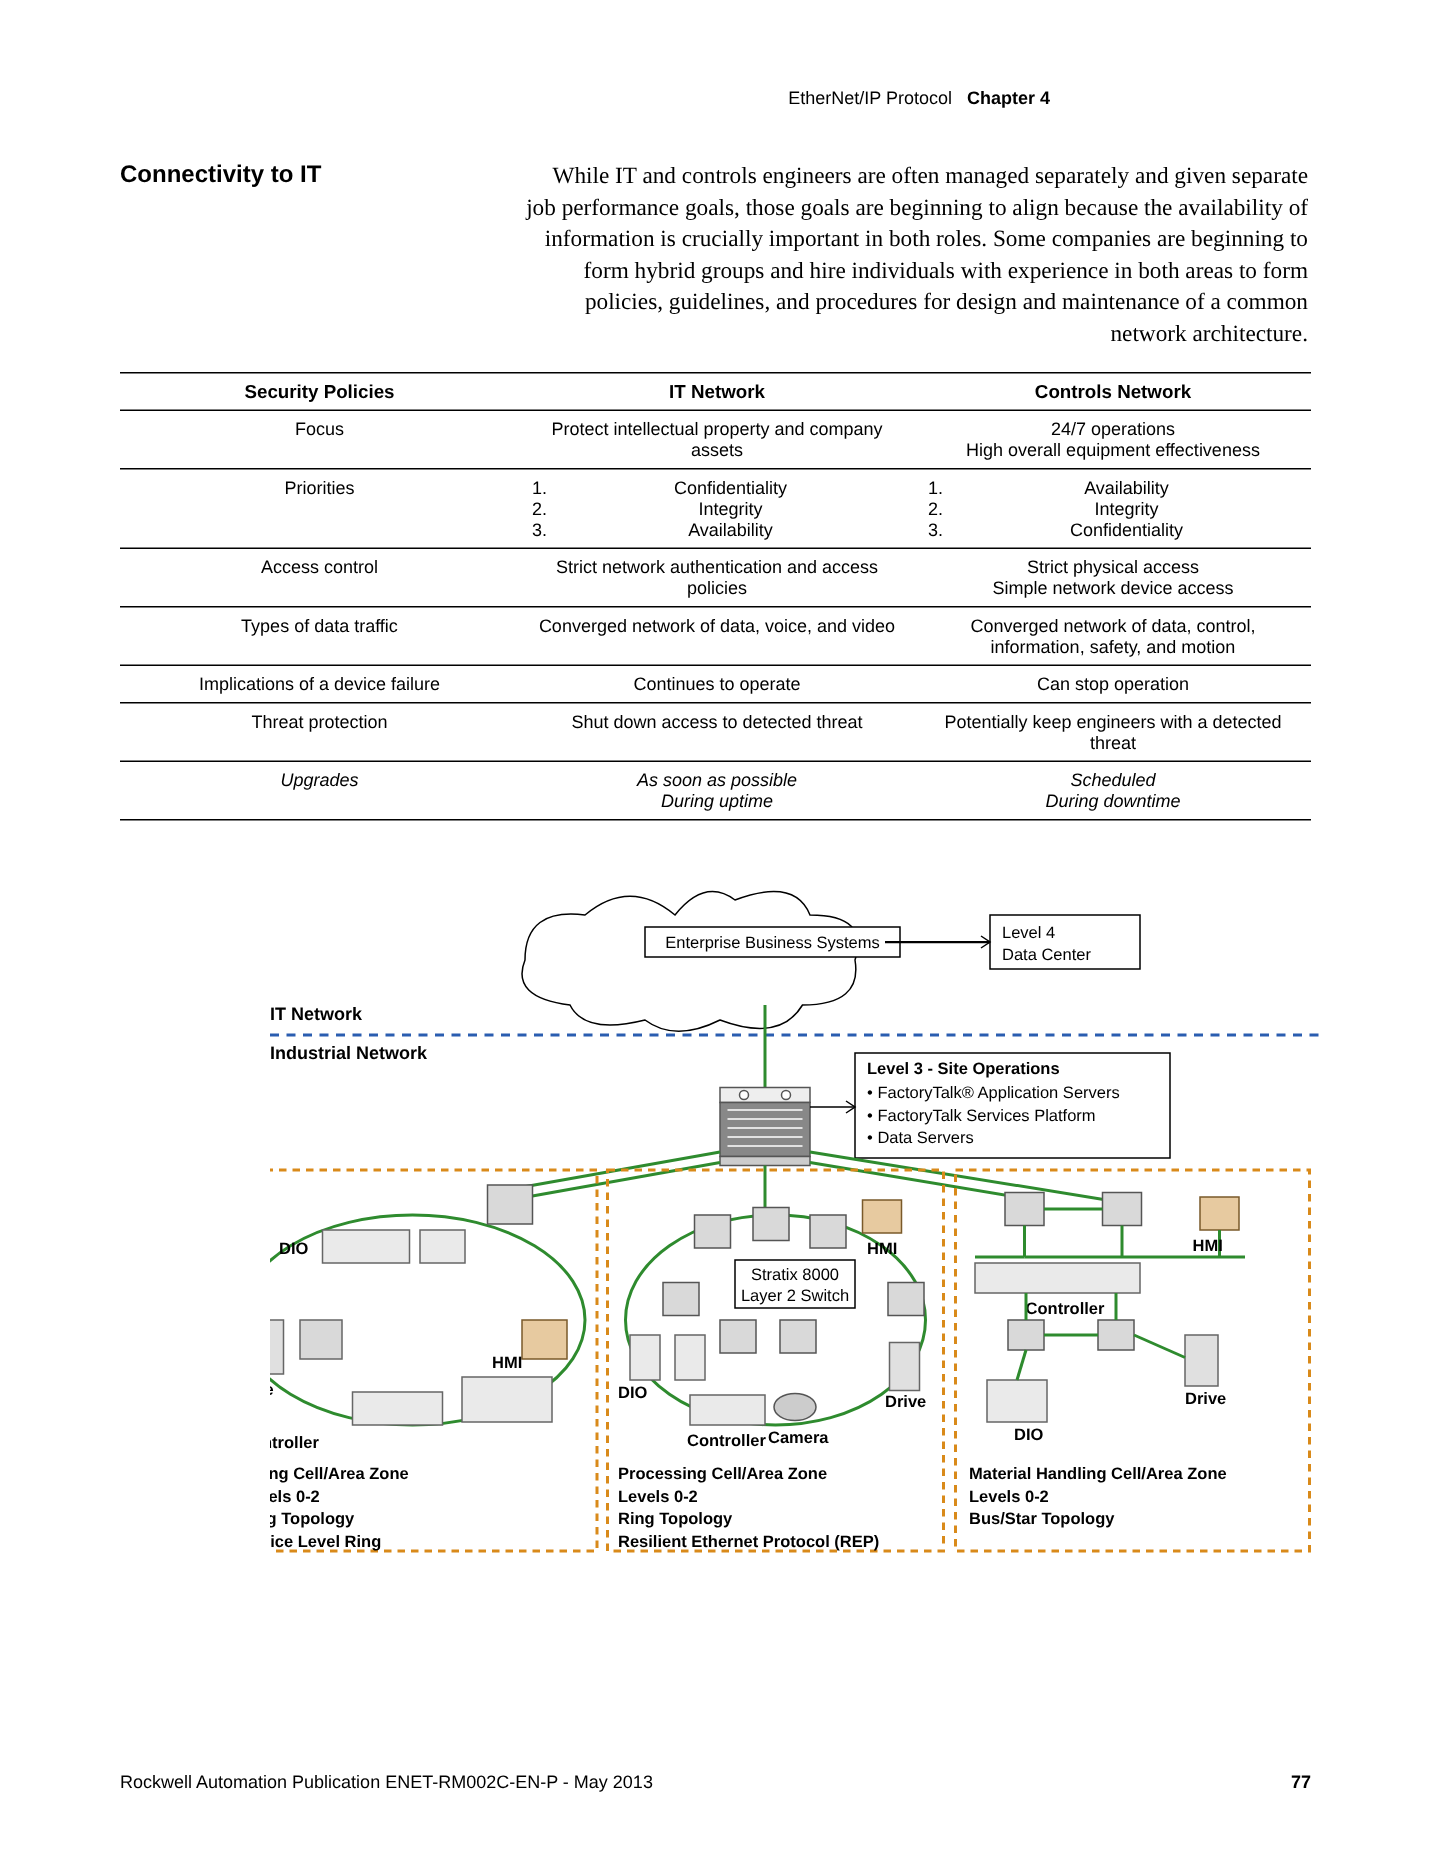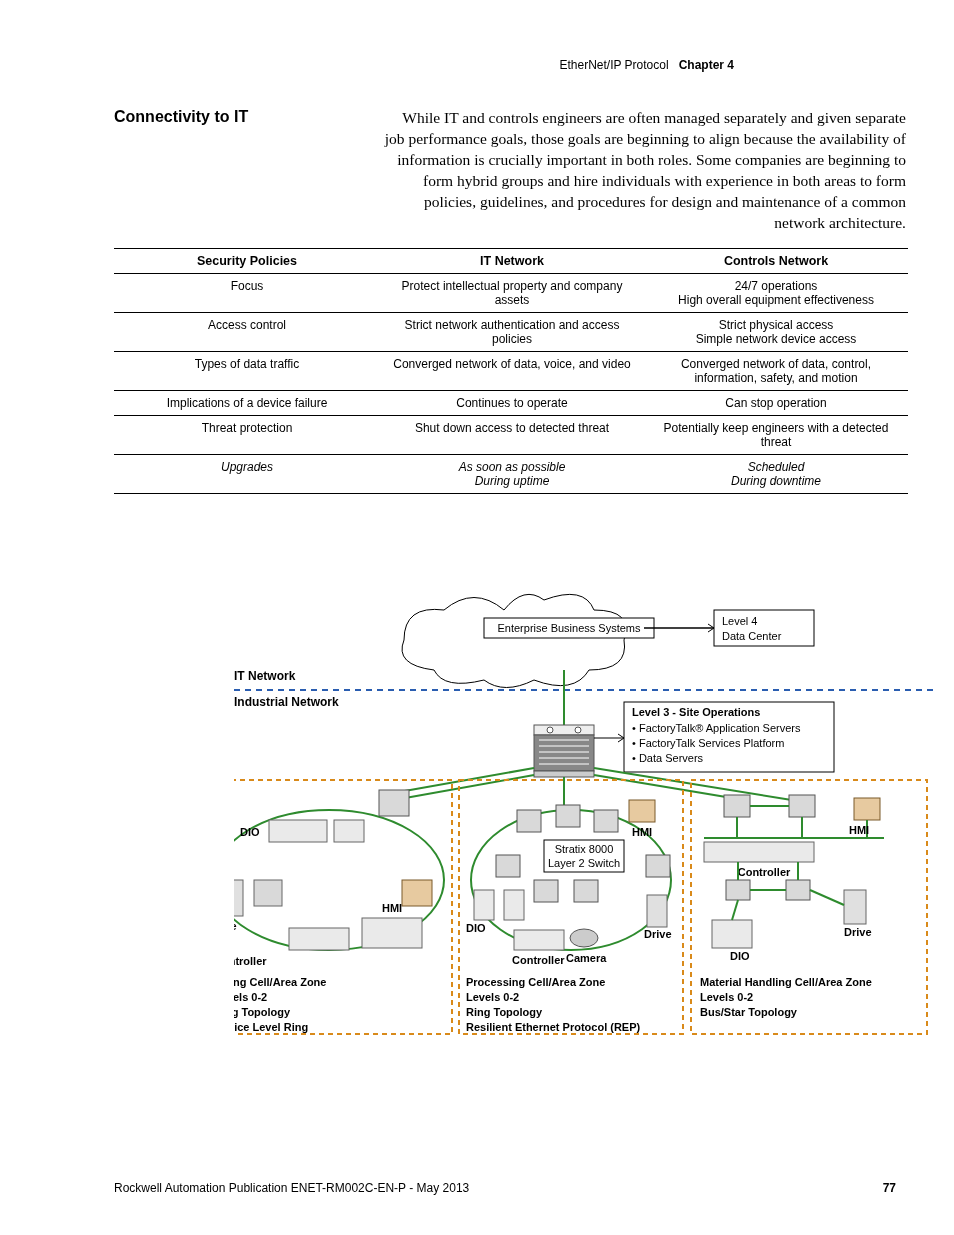--- a/index.html
+++ b/index.html
@@ -12,21 +12,20 @@
     font-family: Arial, Helvetica, sans-serif;
     color: #000;
     position: relative;
   }
   .page {
     position: relative;
     width: 780px;
     height: 1235px;
     box-sizing: border-box;
     padding: 58px 80px 40px 80px;
-    margin-left: 34px;
   }
   .header-right {
     position: absolute;
     top: 58px;
     right: 80px;
     font-size: 12px;
   }
   .header-right .chapter-label { font-weight: bold; }
   .section-title {
     position: absolute;
@@ -72,36 +71,36 @@
     font-style: italic;
   }
   .sec-table .col-a { width: 266px; }
   .sec-table .col-b { width: 264px; }
   .sec-table .col-c { }
   .ol-cell { margin:0; padding-left: 16px; }
   .ol-cell li { padding-left: 2px; }
   
   .diagram {
     position: absolute;
-    left: 200px;
+    left: 180px;
     top: 580px;
     width: 700px;
     height: 460px;
     text-align: center;
   }
   .diagram svg { width: 100%; height: 100%; }
   .footer {
     position: absolute;
     bottom: 40px;
     width: 794px;
     left: 80px;
     font-size: 12px;
   }
   .footer .pub { display:inline-block; width:100%; }
-  .footer .pg  { position:absolute; right:12px; font-weight:bold; }
+  .footer .pg  { position:absolute; right:0; font-weight:bold; }
   .dlabel { font-family: Arial, Helvetica, sans-serif; font-size: 11px; font-weight: bold; fill:#000; }
   .dlabel-n { font-family: Arial, Helvetica, sans-serif; font-size: 11px; fill:#000; }
   .zone-title { font-family: Arial, Helvetica, sans-serif; font-size: 11px; font-weight: bold; fill:#000; }
   .net-label { font-family: Arial, Helvetica, sans-serif; font-size: 12px; font-weight: bold; fill:#000; }
 </style>
 </head>
 <body>
 
 <div class="page">
 
@@ -128,20 +127,37 @@
       </tr>
     </thead>
     <tbody>
 
     <tr>
           <td>Focus</td>
           <td>Protect intellectual property and company assets</td>
           <td>24/7 operations<br>High overall equipment effectiveness</td>
         </tr>
         <tr>
+          <td>Priorities</td>
+          <td>
+            <ol class="ol-cell">
+              <li>Confidentiality</li>
+              <li>Integrity</li>
+              <li>Availability</li>
+            </ol>
+          </td>
+          <td>
+            <ol class="ol-cell">
+              <li>Availability</li>
+              <li>Integrity</li>
+              <li>Confidentiality</li>
+            </ol>
+          </td>
+        </tr>
+        <tr>
           <td>Access control</td>
           <td>Strict network authentication and access policies</td>
           <td>Strict physical access<br>Simple network device access</td>
         </tr>
         <tr>
           <td>Types of data traffic</td>
           <td>Converged network of data, voice, and video</td>
           <td>Converged network of data, control, information, safety, and motion</td>
         </tr>
         <tr>

